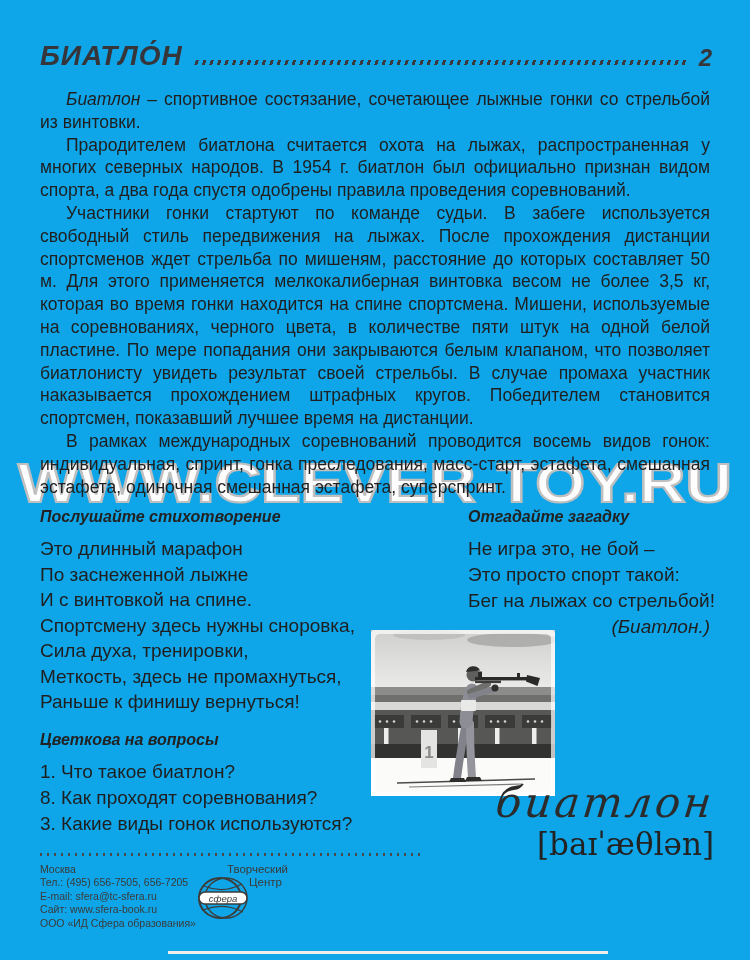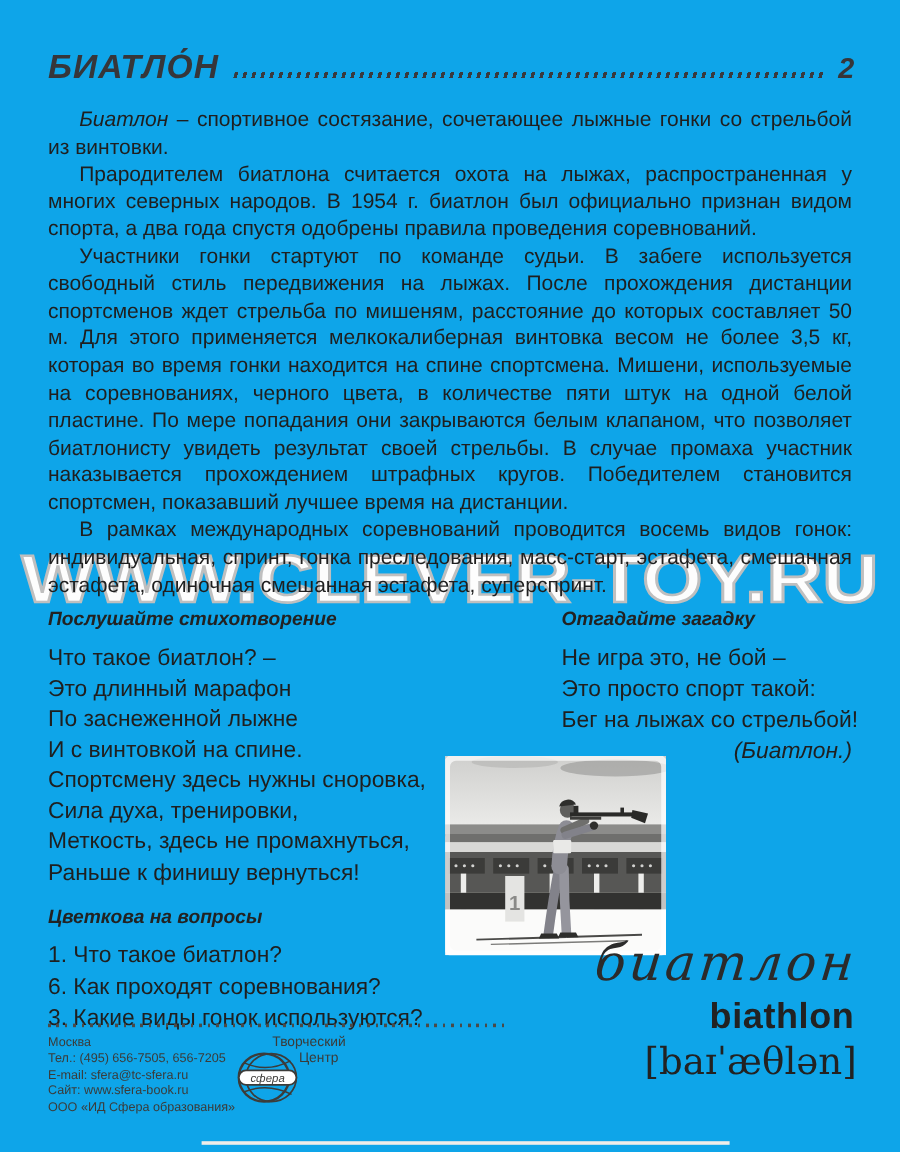--- a/index.html
+++ b/index.html
@@ -69,32 +69,31 @@
 
   <div class="article">
     <p><span class="ital">Биатлон</span><span> – спортивное состязание, сочетающее лыжные гонки со стрельбой из винтовки.</span></p>
     <p>Прародителем биатлона считается охота на лыжах, распространенная у многих северных народов. В 1954 г. биатлон был официально признан видом спорта, а два года спустя одобрены правила проведения соревнований.</p>
     <p>Участники гонки стартуют по команде судьи. В забеге используется свободный стиль передвижения на лыжах. После прохождения дистанции спортсменов ждет стрельба по мишеням, расстояние до которых составляет 50 м. Для этого применяется мелкокалиберная винтовка весом не более 3,5 кг, которая во время гонки находится на спине спортсмена. Мишени, используемые на соревнованиях, черного цвета, в количестве пяти штук на одной белой пластине. По мере попадания они закрываются белым клапаном, что позволяет биатлонисту увидеть результат своей стрельбы. В случае промаха участник наказывается прохождением штрафных кругов. Победителем становится спортсмен, показавший лучшее время на дистанции.</p>
     <p>В рамках международных соревнований проводится восемь видов гонок: индивидуальная, спринт, гонка преследования, масс-старт, эстафета, смешанная эстафета, одиночная смешанная эстафета, суперспринт.</p>
   </div>
 
   <div class="col-left">
     <h3 class="sec-h">Послушайте стихотворение</h3>
-    <div class="poem-line">Что такое биатлон? –</div>
     <div class="poem-line">Это длинный марафон</div>
     <div class="poem-line">По заснеженной лыжне</div>
     <div class="poem-line">И с винтовкой на спине.</div>
     <div class="poem-line">Спортсмену здесь нужны сноровка,</div>
     <div class="poem-line">Сила духа, тренировки,</div>
     <div class="poem-line">Меткость, здесь не промахнуться,</div>
     <div class="poem-line">Раньше к финишу вернуться!</div>
 
     <h3 class="sec-h q-header">Цветкова на вопросы</h3>
     <div class="q-item">1. Что такое биатлон?</div>
-    <div class="q-item">6. Как проходят соревнования?</div>
+    <div class="q-item">8. Как проходят соревнования?</div>
     <div class="q-item">3. Какие виды гонок используются?</div>
   </div>
 
   <div class="col-right">
     <h3 class="sec-h">Отгадайте загадку</h3>
     <div class="riddle-line">Не игра это, не бой –</div>
     <div class="riddle-line">Это просто спорт такой:</div>
     <div class="riddle-line">Бег на лыжах со стрельбой!</div>
     <div class="riddle-answer">(Биатлон.)</div>
   </div>
@@ -166,21 +165,20 @@
       <rect x="104" y="50.5" width="26" height="2.6" fill="#3c3c3a"></rect>
       <path d="M156 45 l13 3 l-2.5 8 l-11.5 -4.5 z" fill="#2a2a28"></path>
       <rect x="107" y="41.5" width="4" height="6" fill="#2a2a28"></rect>
       <rect x="146" y="43" width="3" height="5" fill="#2a2a28"></rect>
     </g>
     <rect x="1" y="1" width="182" height="164" rx="8" fill="none" stroke="#ffffff" stroke-width="6" opacity="0.7"></rect>
   </svg>
 
   <div class="wordforms">
     <div class="wf-cursive">биатлон</div>
-    <div class="wf-latin">biathlon</div>
     <div class="wf-trans">[baɪˈæθlən]</div>
   </div>
 
   <div class="footer">
     <div class="footer-rule"></div>
     <div class="imprint-row">
       <div class="imp-col2">
         <div>Москва</div>
         <div>Тел.: (495) 656-7505, 656-7205</div>
         <div>E-mail: sfera@tc-sfera.ru</div>

